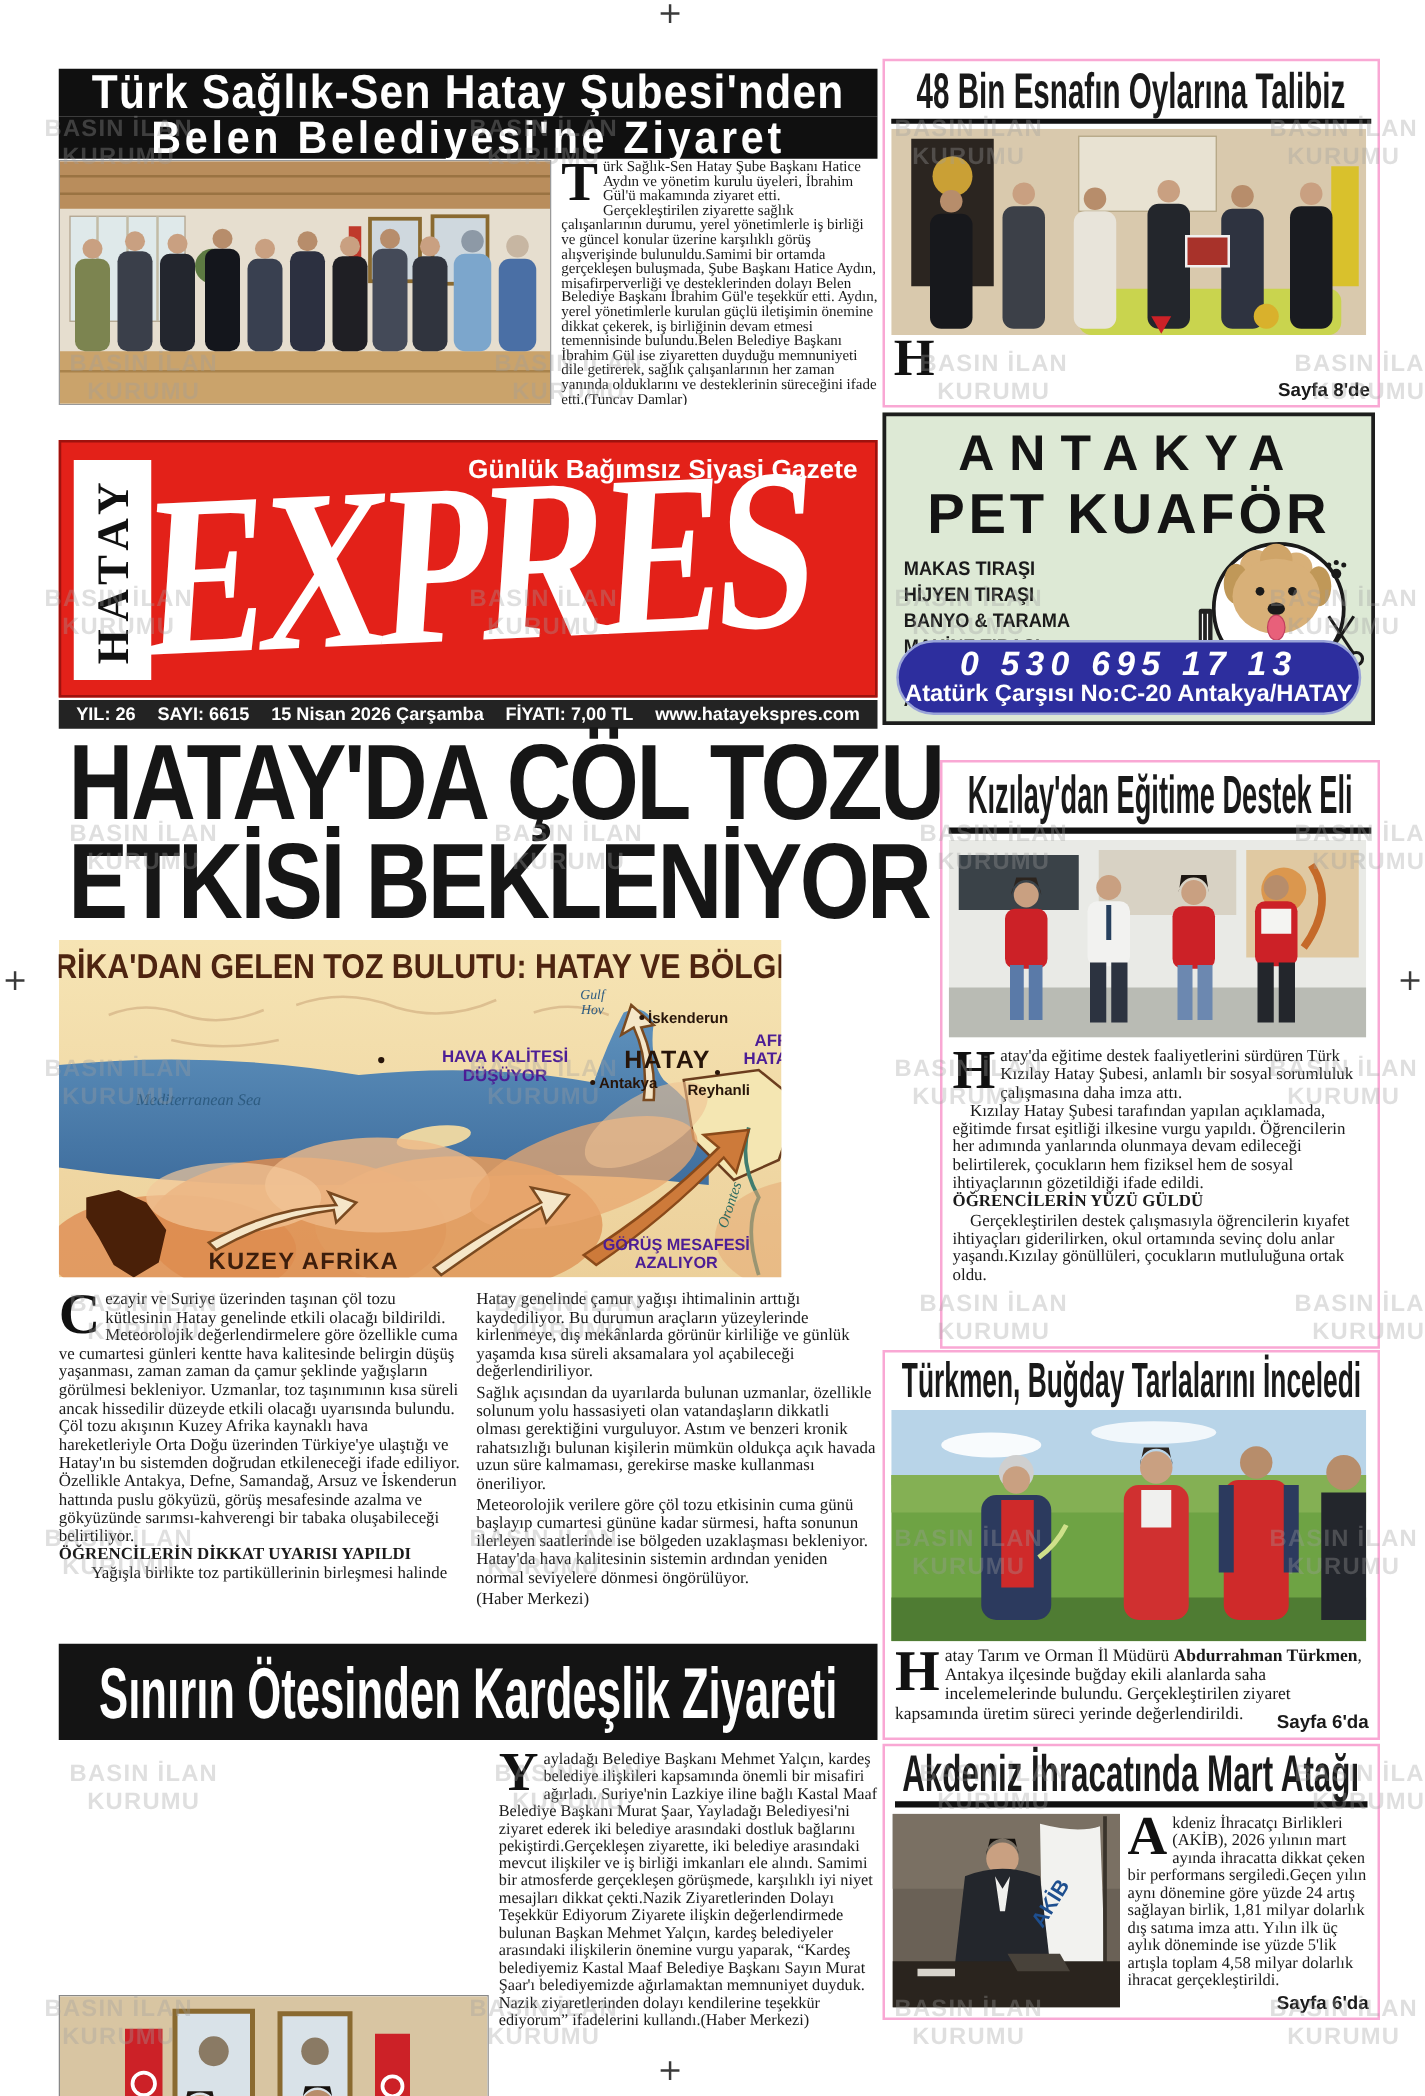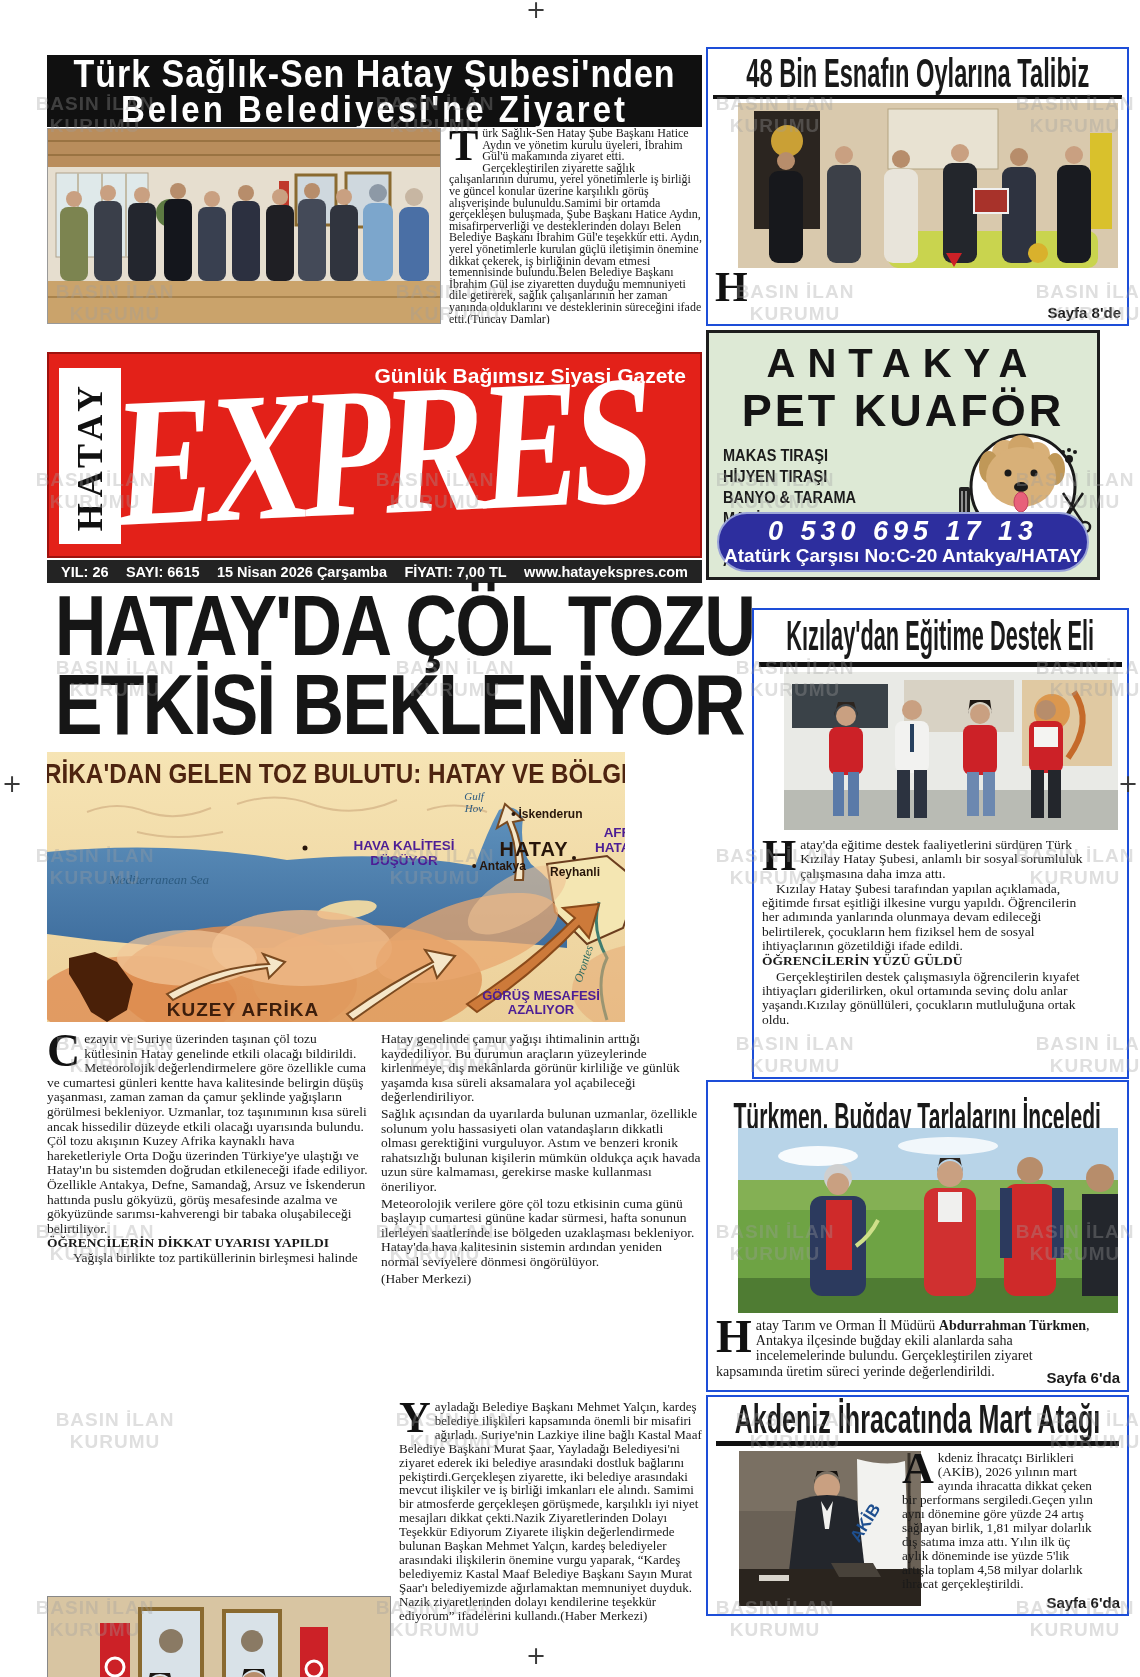--- a/index.html
+++ b/index.html
@@ -23,21 +23,21 @@
   .tl-band2{top:93px;height:34px;}
   .tl-band .cnd{color:#fff;font-family:"Liberation Sans",sans-serif;font-weight:bold;}
   .tl-band1 .cnd{font-size:34px;transform:scale(1.0,1.12);letter-spacing:1px;}
   .tl-band2 .cnd{font-size:33px;transform:scale(1.0,1.1);letter-spacing:3px;}
   .tl-photo{left:47px;top:128px;width:392px;height:194px;border:1px solid #999;}
   .tl-text{left:449px;top:128px;width:253px;height:196px;font-size:12px;line-height:11.6px;text-align:left;}
 
   .dropcap{float:left;font-family:"Liberation Serif",serif;font-weight:bold;color:#111;padding-right:4px;}
 
   
-  .box{border:2px solid #1d4ed8;background:#fff;padding-left:25px;}
+  .box{border:2px solid #f9a8d4;background:#fff;}
   .hesob{left:706px;top:47px;width:394px;height:275px;}
   .hesob-h{position:absolute;left:0;top:3px;width:100%;height:42px;display:flex;align-items:center;justify-content:center;}
   .hesob-h .cnd{font:bold 32px "Liberation Sans",sans-serif;transform:scale(.74,1.25);}
   .hesob-rule{position:absolute;left:5px;right:5px;top:46px;height:4px;background:#111;}
   .hesob-photo{position:absolute;left:5px;top:54px;width:380px;height:165px;}
   .hesob-cap{position:absolute;left:7px;top:222px;width:378px;height:48px;font-size:13.5px;line-height:15px;overflow:hidden;}
   .hesob-ref{position:absolute;right:6px;bottom:3px;font:bold 15px "Liberation Sans",sans-serif;}
 
   
   .masthead{left:47px;top:352px;width:655px;height:206px;background:#e32119;border:2px solid #9e120e;box-sizing:border-box;}
@@ -110,21 +110,21 @@
   .colB p{margin-bottom:2px;text-indent:0;}
 
   
   .sinir-bar{left:47px;top:1315px;width:655px;height:77px;background:#141414;display:flex;align-items:center;justify-content:center;}
   .sinir-bar .cnd{color:#fff;font:bold 46px "Liberation Sans",sans-serif;transform:scale(.76,1.25);}
   .sinir-photo{left:47px;top:1400px;width:342px;height:240px;border:1px solid #888;}
   .sinir-text{left:399px;top:1400px;width:303px;height:244px;font-size:13px;line-height:13.9px;}
 
   
   .turkmen{left:706px;top:1080px;width:394px;height:308px;}
-  .turk-h{position:absolute;left:0;top:14px;width:100%;height:42px;display:flex;align-items:center;justify-content:center;}
+  .turk-h{position:absolute;left:0;top:2px;width:100%;height:42px;display:flex;align-items:center;justify-content:center;}
   .turk-h .cnd{font:bold 31px "Liberation Sans",sans-serif;transform:scale(.68,1.28);}
   .turk-photo{position:absolute;left:5px;top:46px;width:380px;height:185px;}
   .turk-text{position:absolute;left:8px;top:236px;width:378px;height:66px;font-size:14px;line-height:15.2px;overflow:hidden;}
   .turk-ref{position:absolute;right:7px;bottom:4px;font:bold 15px "Liberation Sans",sans-serif;}
 
   
   .akdeniz{left:706px;top:1395px;width:394px;height:217px;}
   .akd-h{position:absolute;left:0;top:2px;width:100%;height:40px;display:flex;align-items:center;justify-content:center;}
   .akd-h .cnd{font:bold 33px "Liberation Sans",sans-serif;transform:scale(.76,1.25);}
   .akd-rule{position:absolute;left:8px;right:8px;top:44px;height:5px;background:#111;}
@@ -463,20 +463,23 @@
         </g>
       </svg>
     </div>
     <div class="turk-text">
       <span class="dropcap" style="font-size:46px;line-height:38px;">H</span><span>atay Tarım ve Orman İl Müdürü </span><b>Abdurrahman Türkmen</b><span>, Antakya ilçesinde buğday ekili alanlarda saha incelemelerinde bulundu.</span>
       <span>Gerçekleştirilen ziyaret kapsamında üretim süreci yerinde değerlendirildi.</span>
     </div>
     <div class="turk-ref">Sayfa 6'da</div>
   </div>
 
+  <div class="abs sinir-bar">
+    <span class="cnd">Sınırın Ötesinden Kardeşlik Ziyareti</span>
+  </div>
   <div class="abs sinir-photo photo-wrap">
     <svg width="342" height="240" viewBox="0 0 342 240">
       <rect width="342" height="240" fill="#d8c5a2"></rect>
       <rect x="92" y="12" width="62" height="78" fill="#d9e2e8" stroke="#8a6a30" stroke-width="4"></rect>
       <rect x="176" y="14" width="56" height="72" fill="#d9e2e8" stroke="#8a6a30" stroke-width="4"></rect>
       <circle cx="123" cy="44" r="12" fill="#8a7a64"></circle>
         <circle cx="204" cy="44" r="11" fill="#8a7a64"></circle>
       <rect x="52" y="26" width="30" height="128" fill="#cc2127"></rect>
       <circle cx="67" cy="70" r="9" fill="none" stroke="#fff" stroke-width="3"></circle>
       <rect x="252" y="30" width="28" height="118" fill="#cc2127"></rect>

